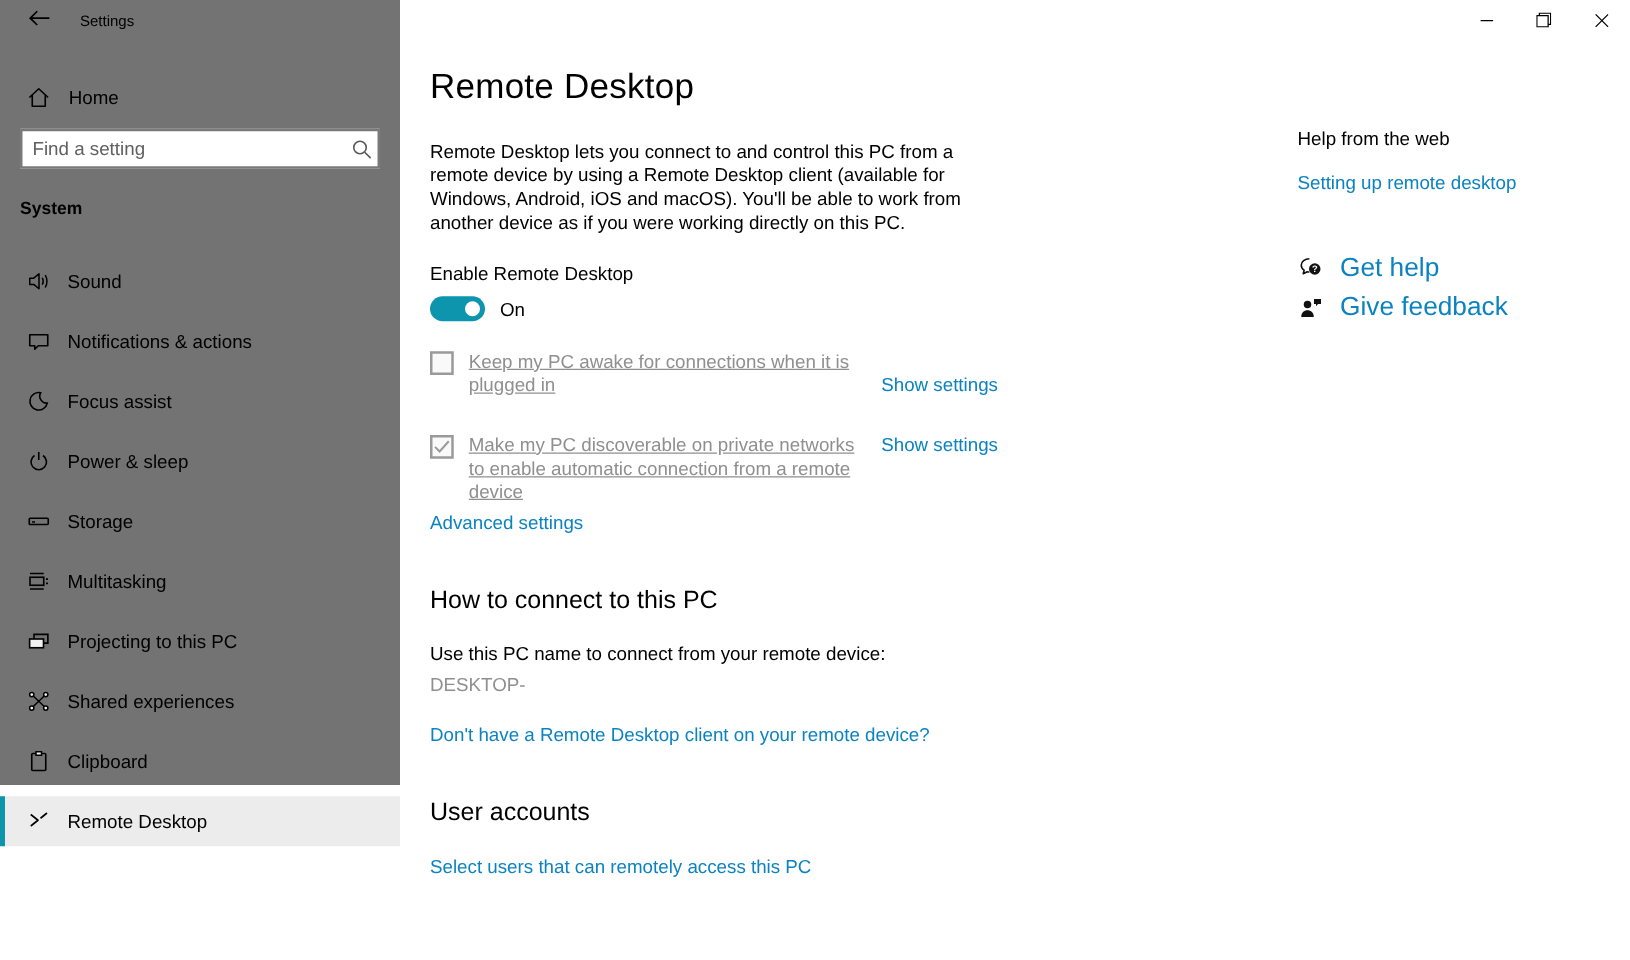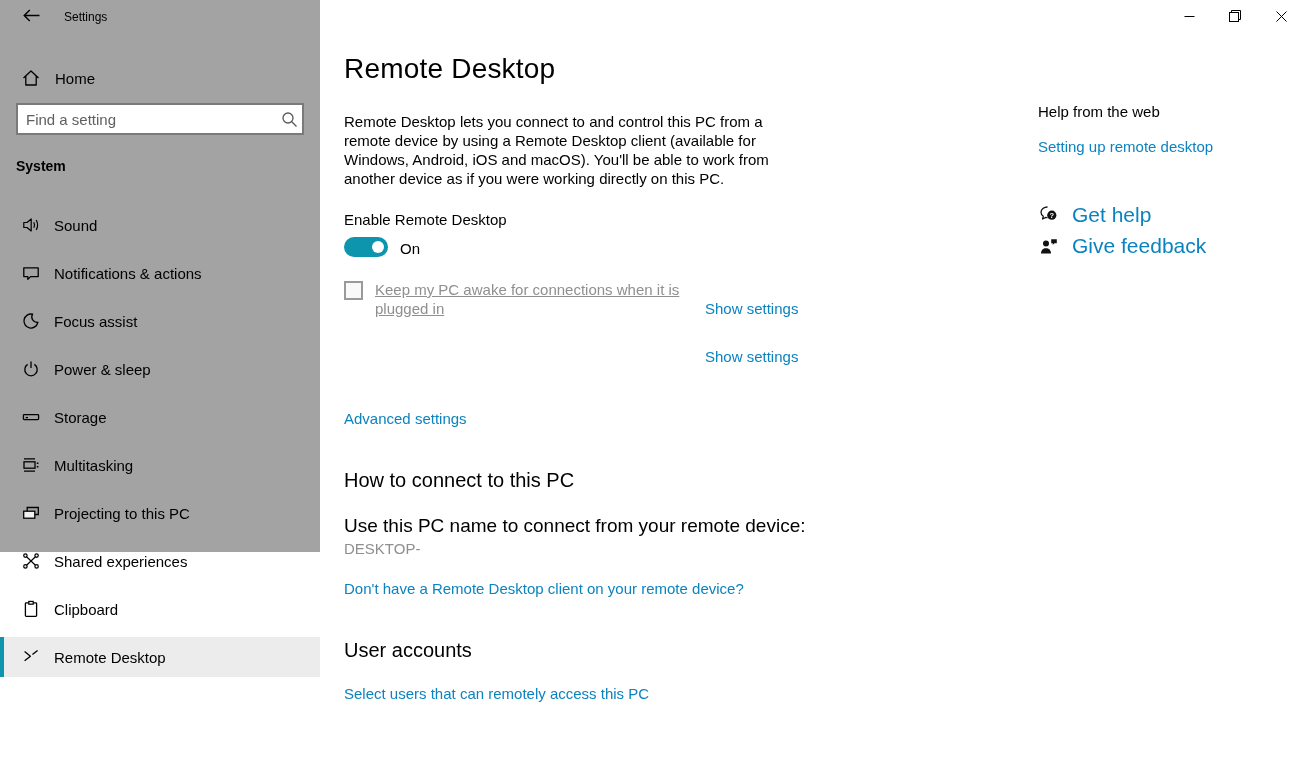--- a/index.html
+++ b/index.html
@@ -1,21 +1,21 @@
 <!DOCTYPE html>
 <html><head>
 <meta charset="utf-8">
 <style>
   * { margin:0; padding:0; box-sizing:border-box; }
   html,body { width:1304px; height:768px; overflow:hidden; }
   body { font-family:"Liberation Sans","DejaVu Sans",sans-serif; background:#ffffff; color:#000; }
   .screen { position:relative; width:1304px; height:768px; background:#ffffff; }
 
   
-  .sidebar { position:absolute; left:0; top:0; width:320px; height:552px; background:#a3a3a3; }
+  .sidebar { position:absolute; left:0; top:0; width:320px; height:628px; background:#737373; }
   .back-btn { position:absolute; left:8px; top:0; width:46px; height:34px; display:flex; align-items:center; justify-content:center; cursor:pointer; }
   .app-title { position:absolute; left:64px; top:10px; font-size:12px; color:#000; }
   .home-row { position:absolute; left:0; top:58px; width:320px; height:40px; display:flex; align-items:center; cursor:pointer; }
   .home-row .nav-icon { margin-left:21px; }
   .home-row span.lbl { margin-left:14px; font-size:15px; }
   .search-box { position:absolute; left:16px; top:103px; width:288px; height:32px; background:#fff; border:2px solid #7a7a7a; display:flex; align-items:center; }
   .search-box input { flex:1; border:none; outline:none; background:transparent; font-family:inherit; font-size:15px; color:#333; padding:0 6px 0 8px; }
   .search-box input::placeholder { color:#606060; opacity:1; }
   .search-glyph { width:26px; display:flex; justify-content:center; align-items:center; }
   .section-header { position:absolute; left:16px; top:158px; font-size:14px; font-weight:bold; }
@@ -43,21 +43,21 @@
   .chk-row.r2 { top:348px; }
   .chk-box { width:19px; height:19px; border:2px solid #9a9a9a; background:#f9f9f9; flex:0 0 19px; display:flex; align-items:center; justify-content:center; cursor:pointer; }
   .chk-text { margin-left:12px; width:322px; font-size:15px; line-height:18.5px; color:#8f8f8f;text-decoration:underline; }
   .link { color:#0b83c0; cursor:pointer; text-decoration:none; font-size:15px; }
   .show-settings-1 { position:absolute; left:705px; top:300px; }
   .show-settings-2 { position:absolute; left:705px; top:348px; }
   .advanced-link { position:absolute; left:344px; top:410px; }
   .h2 { position:absolute; left:344px; font-size:20px; font-weight:400; }
   .h2.connect { top:469px; }
   .h2.accounts { top:639px; }
-  .pc-instruction { position:absolute; left:344px; top:515px; font-size:19px; }
+  .pc-instruction { position:absolute; left:344px; top:515px; font-size:15px; }
   .pc-name { position:absolute; left:344px; top:540px; font-size:15px; color:#8f8f8f; }
   .client-link { position:absolute; left:344px; top:580px; }
   .select-users-link { position:absolute; left:344px; top:685px; }
 
   
   .help-heading { position:absolute; left:1038px; top:103px; font-size:15px; }
   .help-weblink { position:absolute; left:1038px; top:138px; }
   .help-row { position:absolute; left:1038px; display:flex; align-items:center; cursor:pointer; }
   .help-row.gh { top:203px; }
   .help-row.gf { top:234px; }
@@ -223,20 +223,28 @@
     <div class="knob"></div>
   </div>
   <div class="toggle-state">On</div>
 
   <div class="chk-row r1">
     <div class="chk-box" role="checkbox" aria-checked="false"></div>
     <div class="chk-text">Keep my PC awake for connections when it is plugged in</div>
   </div>
   <a class="link show-settings-1">Show settings</a>
 
+  <div class="chk-row r2">
+    <div class="chk-box" role="checkbox" aria-checked="true">
+      <svg width="13" height="11" viewBox="0 0 13 11">
+          <path d="M1 5.5 L4.7 9.2 L12 1" stroke="#9a9a9a" stroke-width="1.6" fill="none"></path>
+        </svg>
+    </div>
+    <div class="chk-text">Make my PC discoverable on private networks to enable automatic connection from a remote device</div>
+  </div>
   <a class="link show-settings-2">Show settings</a>
 
   <a class="link advanced-link">Advanced settings</a>
 
   <h2 class="h2 connect">How to connect to this PC</h2>
   <div class="pc-instruction">Use this PC name to connect from your remote device:</div>
   <div class="pc-name">DESKTOP-</div>
   <a class="link client-link">Don't have a Remote Desktop client on your remote device?</a>
 
   <h2 class="h2 accounts">User accounts</h2>

